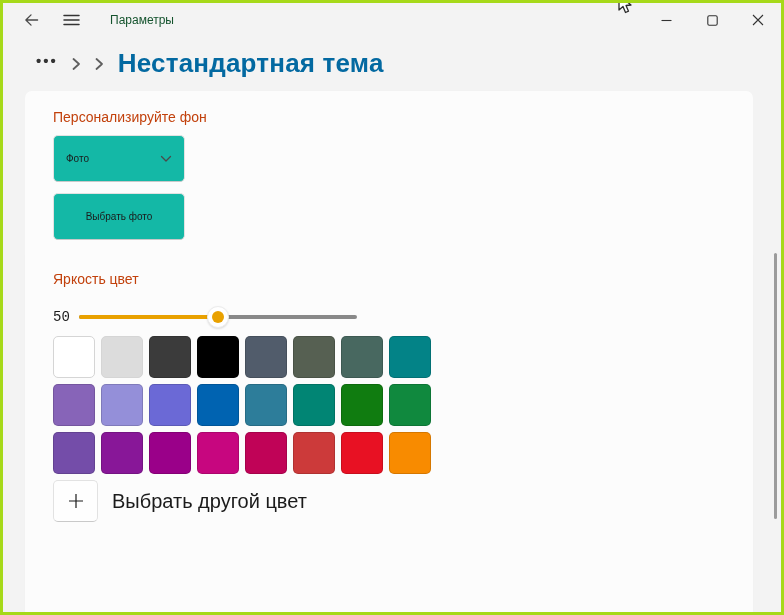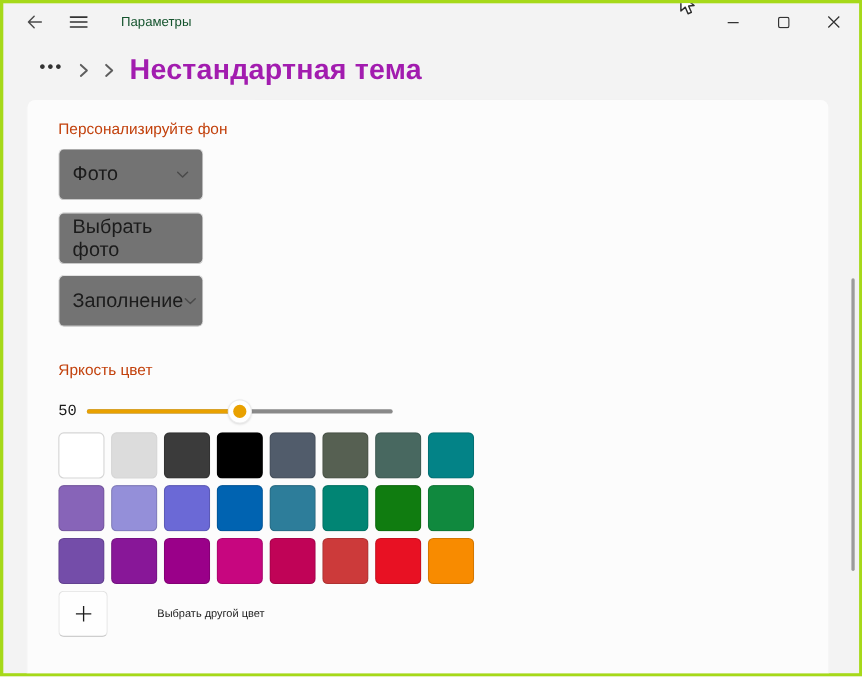--- a/index.html
+++ b/index.html
@@ -43,43 +43,43 @@
     display: flex; align-items: center;
     padding-left: 33px;
     gap: 14px;
   }
   .crumb-overflow {
     font-size: 15px; letter-spacing: 2px; color: #333;
     font-weight: 700; line-height: 1; padding-bottom: 6px;
   }
   .crumb { font-size: 26px; font-weight: 600; letter-spacing: 0.2px; }
   .crumb.muted { color: #5E5E5E; }
-  .crumb.current { color: #a21caf; }
+  .crumb.current { color: #0369a1; }
   .crumb-chevron { display: flex; align-items: center; padding-top: 2px; }
 
   
   .card {
     position: absolute;
     left: 21px; top: 87px;
     width: 730px; height: 540px;
     background: #FCFCFC;
     border-radius: 8px 8px 0 0;
     border: 1px solid rgba(0,0,0,0.035);
     border-bottom: none;
     padding: 18px 28px;
   }
   .field-label { font-size: 14px; color: #c2410c; }
 
   .ctl {
     width: 132px; height: 47px;
-    background: #737373;
+    background: #14b8a6;
     border: 1px solid #E2E2E2;
     border-bottom-color: #C9C9C9;
     border-radius: 5px;
-    font-size: 18px; color: #1B1B1B;
+    font-size: 10px; color: #1B1B1B;
     display: flex; align-items: center;
     padding: 0 12px;
   }
   .dropdown { justify-content: space-between; margin-top: 10px; }
   .btn { justify-content: center; margin-top: 11px; }
 
   .sec-gap { margin-top: 31px; }
 
   
   .slider-row {
@@ -130,21 +130,21 @@
     display: flex; align-items: center;
   }
   .add-btn {
     width: 45px; height: 42px;
     background: #FEFEFE;
     border: 1px solid #E2E2E2;
     border-bottom-color: #C9C9C9;
     border-radius: 5px;
     display: flex; align-items: center; justify-content: center;
   }
-  .add-label { font-size: 10px; margin-left: 45px; }
+  .add-label { font-size: 20px; margin-left: 14px; }
 
   
   .scrollbar-thumb {
     position: absolute;
     right: 4px; top: 250px;
     width: 3px; height: 266px;
     background: #9B9B9B;
     border-radius: 2px;
   }
 
@@ -225,28 +225,20 @@
             <path d="M1.5 1.5 L6 6 L10.5 1.5" stroke="#4A4A4A" stroke-width="1.3" fill="none" stroke-linecap="round" stroke-linejoin="round"></path>
           </svg>
       </span>
     </div>
 
     <div class="ctl btn">
       <span>Выбрать фото</span>
     </div>
 
 
-    <div class="ctl dropdown">
-      <span>Заполнение</span>
-      <span>
-        <svg width="12" height="8" viewBox="0 0 12 8">
-            <path d="M1.5 1.5 L6 6 L10.5 1.5" stroke="#4A4A4A" stroke-width="1.3" fill="none" stroke-linecap="round" stroke-linejoin="round"></path>
-          </svg>
-      </span>
-    </div>
 
     <div class="field-label sec-gap">Яркость цвет</div>
 
     <div class="slider-row">
       <span class="slider-value">50</span>
       <div class="slider-track">
         <div class="slider-fill" style="width: 50%; background: rgb(233, 161, 0);"></div>
         <div class="slider-thumb" style="left: calc(50% - 11px);">
           <div class="slider-thumb-dot" style="background: rgb(233, 161, 0);"></div>
         </div>

